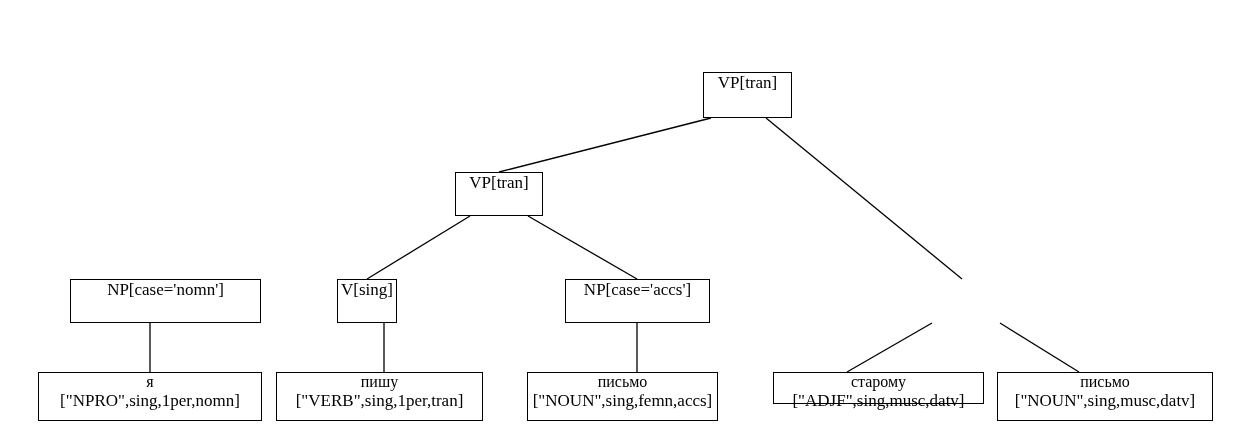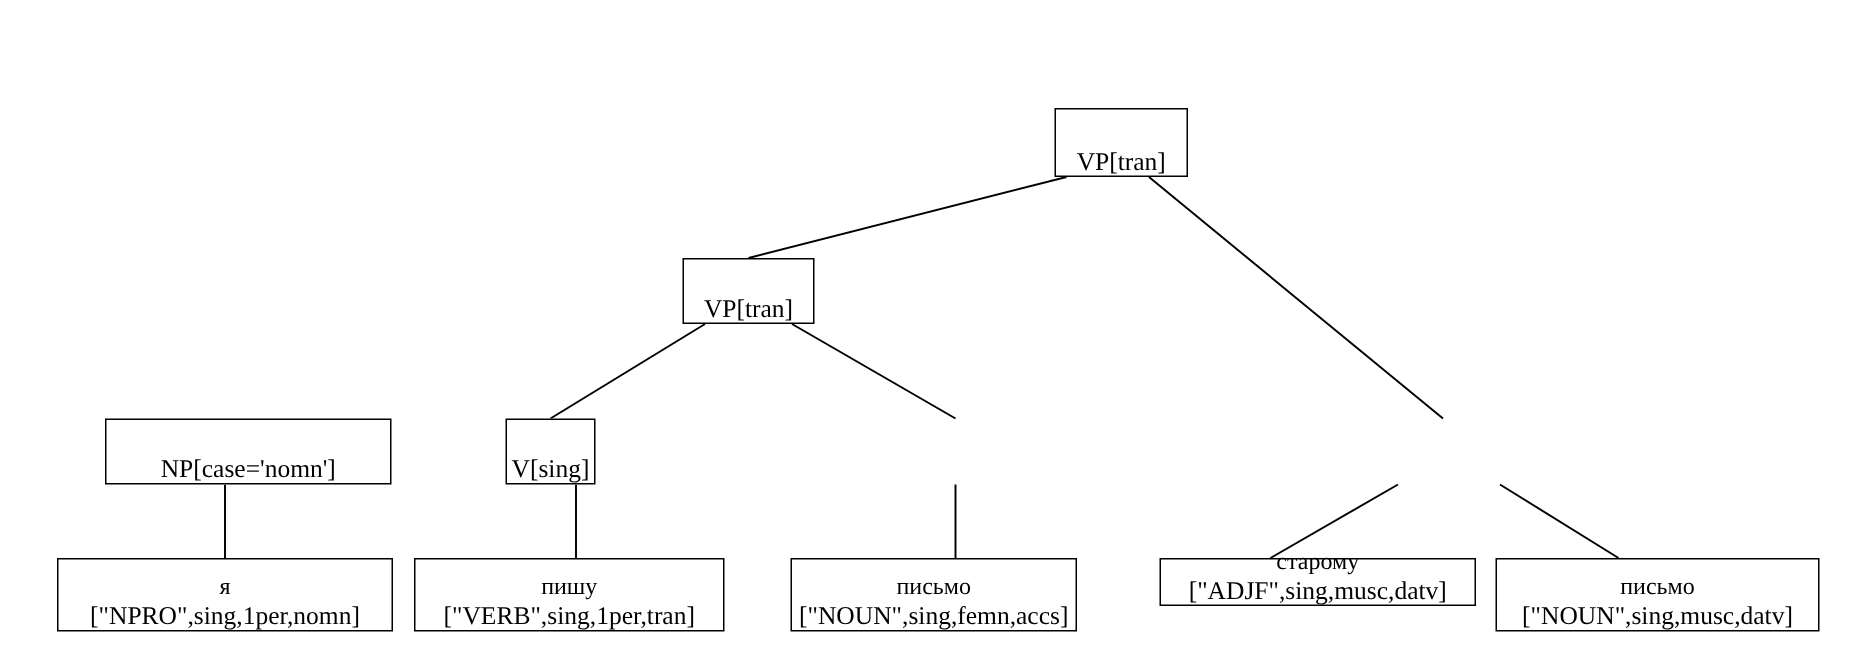--- a/index.html
+++ b/index.html
@@ -23,21 +23,21 @@
     height: 431px;
   }
   .node {
     position: absolute;
     box-sizing: border-box;
     border: 1.4px solid #000000;
     background: #ffffff;
     display: flex;
     flex-direction: column;
     align-items: center;
-    justify-content: flex-end;
+    justify-content: flex-start;
     text-align: center;
     color: #000000;
     line-height: 1.12;
     white-space: nowrap;
   }
   .node-label {
     font-size: 17px;
   }
   .leaf .word {
     font-size: 16px;
@@ -72,20 +72,23 @@
   </div>
 
   <div class="node" id="n-np_nomn" style="left: 70px; top: 279px; width: 191px; height: 44px;">
     <span class="node-label">NP[case='nomn']</span>
   </div>
 
   <div class="node" id="n-v_tran" style="left: 337px; top: 279px; width: 60px; height: 44px;">
     <span class="node-label">V[sing]</span>
   </div>
 
+  <div class="node" id="n-np_accs" style="left: 565px; top: 279px; width: 145px; height: 44px;">
+    <span class="node-label">NP[case='accs']</span>
+  </div>
 
 
   <div class="node leaf" id="n-leaf-0" style="left: 38px; top: 372px; width: 224px; height: 49px;">
     <span class="word">я</span>
     <span class="tags">["NPRO",sing,1per,nomn]</span>
   </div>
 
   <div class="node leaf" id="n-leaf-1" style="left: 276px; top: 372px; width: 207px; height: 49px;">
     <span class="word">пишу</span>
     <span class="tags">["VERB",sing,1per,tran]</span>

